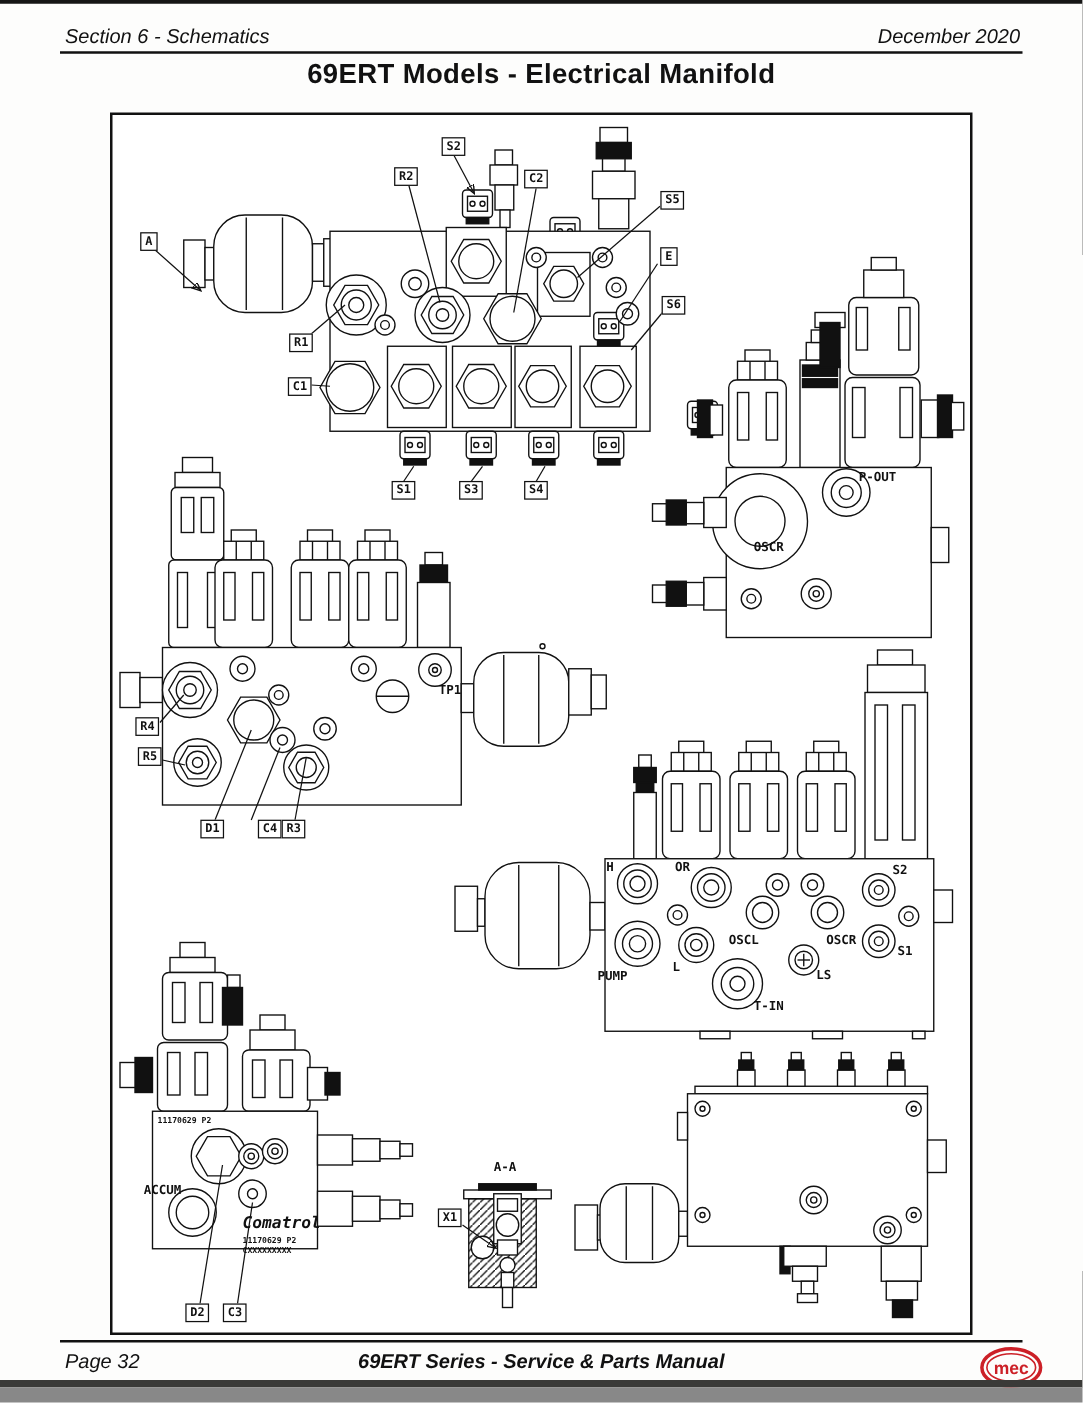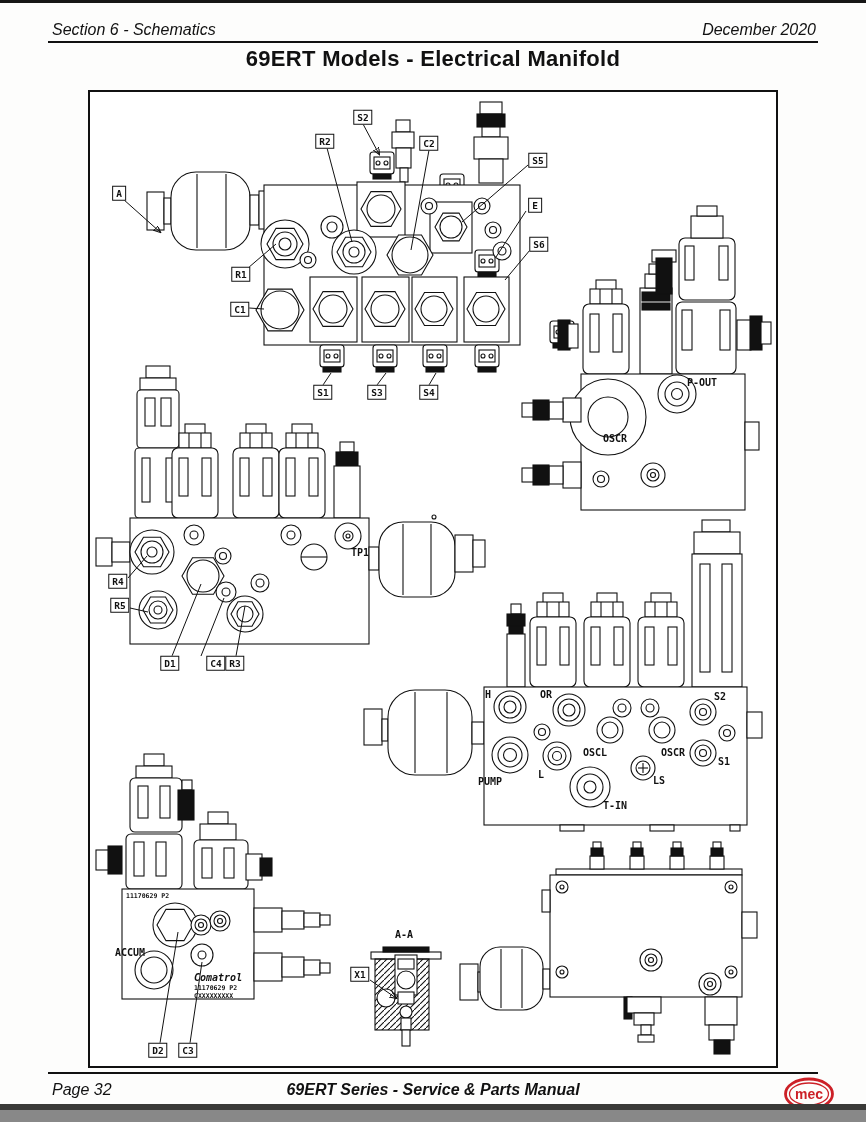--- a/index.html
+++ b/index.html
@@ -14,21 +14,21 @@
   svg.art{position:absolute;left:0;top:0;}
   .art rect,.art circle,.art polygon,.art ellipse{fill:#fff;stroke:#111;stroke-width:1.1;}
   .art .k{fill:#111;}
   .art line,.art path{fill:none;stroke:#111;stroke-width:1.1;}
   .art .ld{stroke-width:1;}
   .art .hatch{fill:url(#hatch);}
   #hexu{vector-effect:non-scaling-stroke;}
   .callout{position:absolute;transform:translate(-50%,-50%);border:1.2px solid #111;background:#fff;font-family:"DejaVu Sans Mono",monospace;font-size:9.5px;font-weight:bold;line-height:1;padding:1.5px 3px;white-space:nowrap;z-index:3;}
   .plabel{position:absolute;transform:translate(-50%,-50%);font-family:"DejaVu Sans Mono",monospace;font-size:10px;font-weight:bold;line-height:1;white-space:nowrap;z-index:3;}
   .mark{position:absolute;font-family:"DejaVu Sans Mono",monospace;font-size:6.5px;font-weight:bold;line-height:1.3;white-space:nowrap;z-index:3;}
-  .brandline{font-style:italic;font-size:10px;}
+  .brandline{font-style:italic;font-size:13px;}
   .ftr-rule{position:absolute;left:48px;right:48px;top:1072px;height:1.6px;background:#111;}
   .ftr-page{position:absolute;left:52px;top:1081px;font-style:italic;font-size:16px;}
   .ftr-center{position:absolute;left:0;right:0;top:1081px;text-align:center;font-style:italic;font-weight:bold;font-size:16px;}
   .logo{position:absolute;left:782px;top:1075px;}
 </style>
 </head>
 <body>
 
 <div class="page">
   <div class="edge-top"></div>

